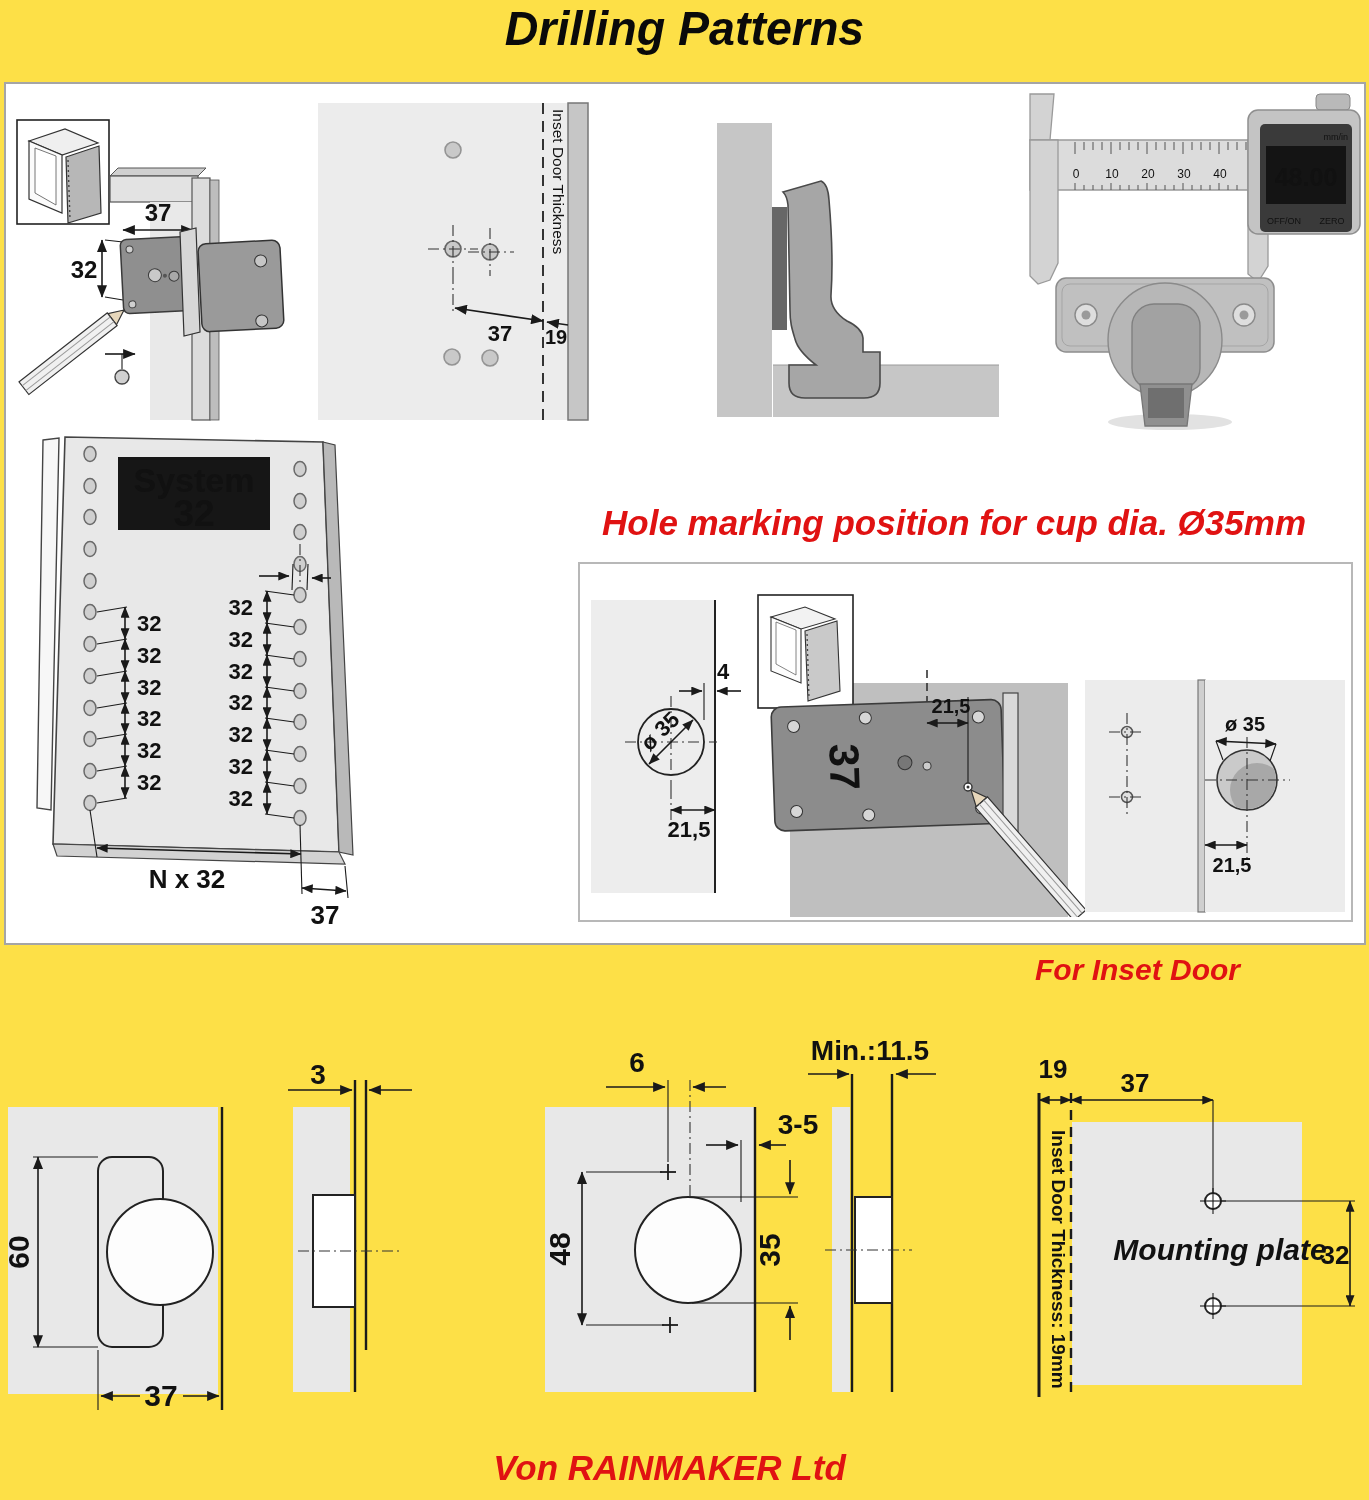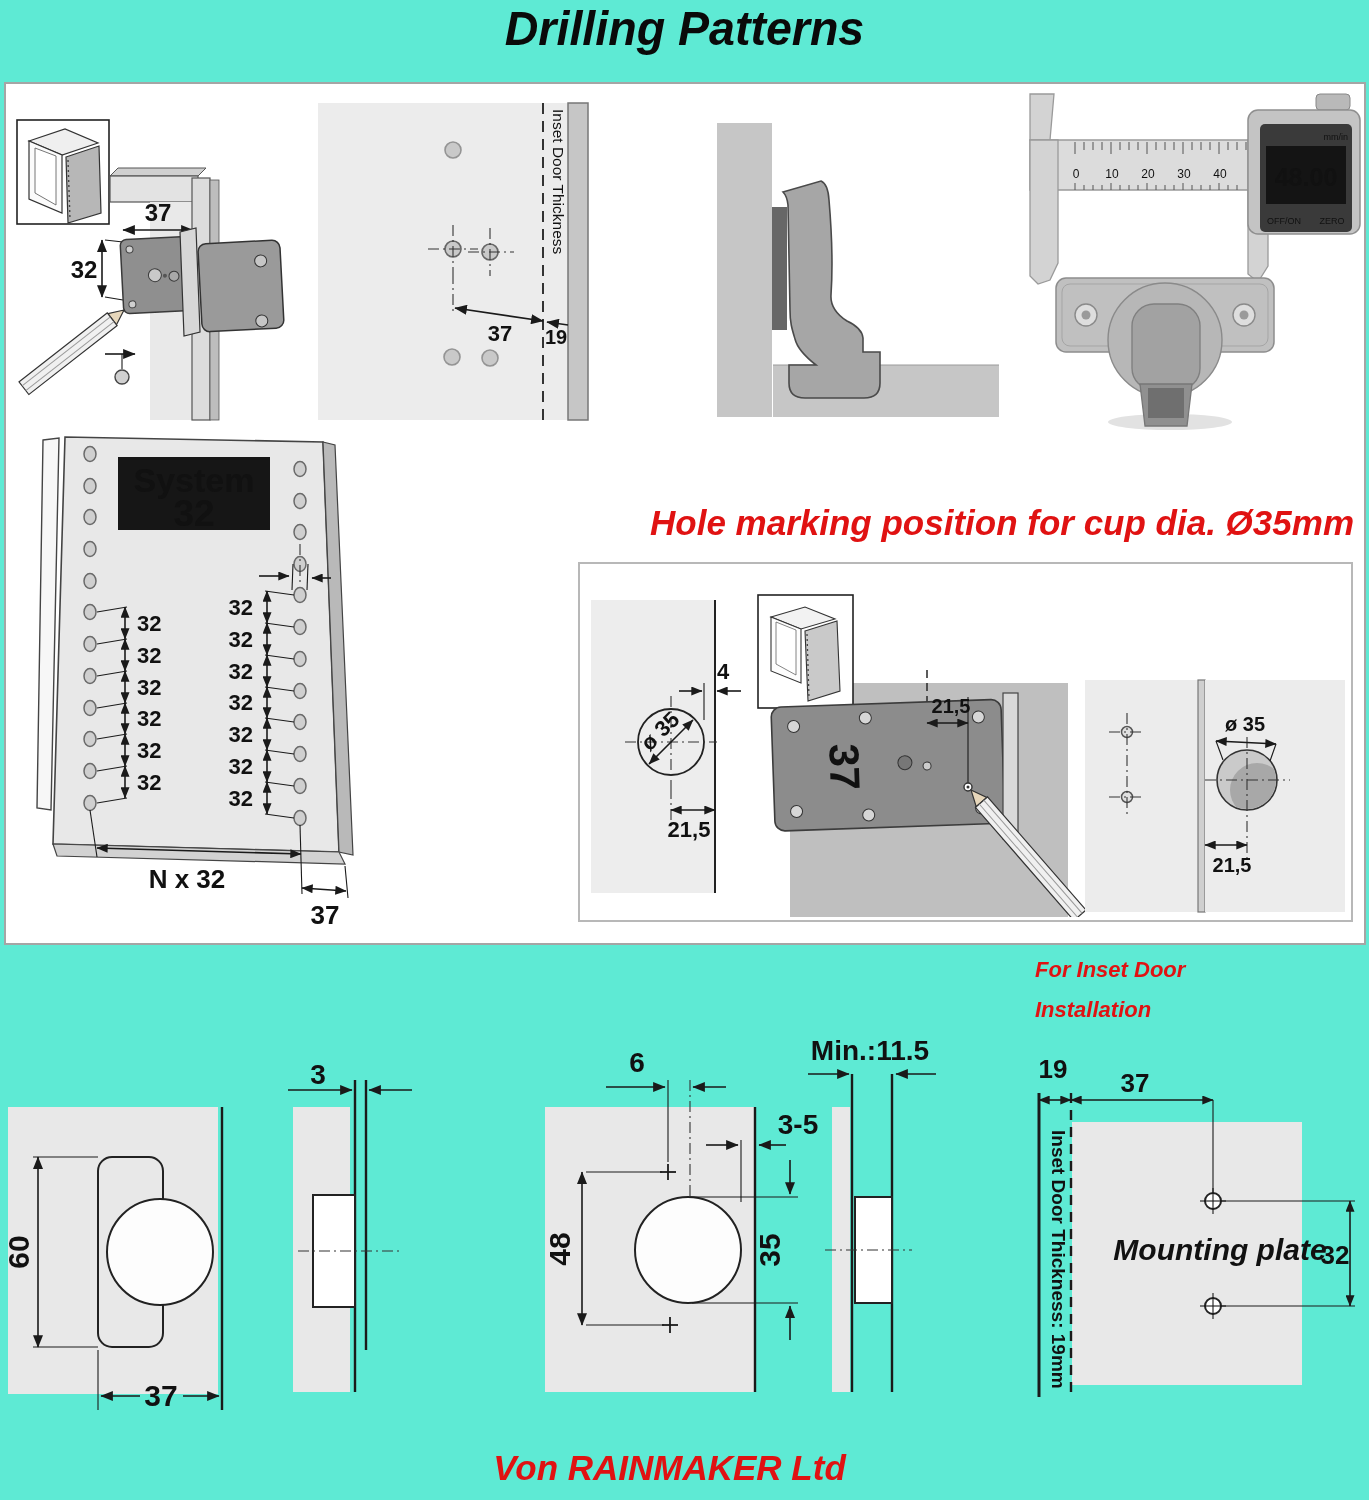--- a/index.html
+++ b/index.html
@@ -1,25 +1,25 @@
 <!DOCTYPE html>
 <html><head>
 <meta charset="utf-8">
 <style>
   html,body{margin:0;padding:0;background:#fff;}
-  #canvas{position:relative;width:1369px;height:1500px;background:#5eead4;overflow:hidden;
+  #canvas{position:relative;width:1369px;height:1500px;background:#fde047;overflow:hidden;
           font-family:"Liberation Sans",sans-serif;}
   .abs{position:absolute;}
   #page-title{top:0;left:0;width:1369px;text-align:center;font-size:49px;font-weight:bold;
               font-style:italic;color:#0a0a0a;transform:scaleX(.95);letter-spacing:0px;}
   #outer-box{left:4px;top:82px;width:1358px;height:859px;border:2px solid #a5a5a5;background:#fff;}
   #sub-box{left:578px;top:562px;width:771px;height:356px;border:2px solid #b8b8b8;background:#fff;}
-  #red-heading{left:554px;top:503px;width:800px;text-align:right;font-size:35px;font-weight:bold;
+  #red-heading{left:554px;top:503px;width:800px;text-align:center;font-size:35px;font-weight:bold;
                font-style:italic;}
-  #inset-note{left:1035px;top:950px;width:330px;font-size:22px;font-weight:bold;font-style:italic;
+  #inset-note{left:1035px;top:950px;width:330px;font-size:30px;font-weight:bold;font-style:italic;
               line-height:40px;}
   #footer-text{top:1448px;left:0;width:1339px;text-align:center;font-size:35px;font-weight:bold;
                font-style:italic;}
   .red{color:#e01212;}
   svg{position:absolute;overflow:hidden;}
   svg text{font-family:"Liberation Sans",sans-serif;fill:#111;}
   .dim{stroke:#1a1a1a;stroke-width:1.6;fill:none;}
   .ext{stroke:#1a1a1a;stroke-width:1.1;fill:none;}
   .edge{stroke:#1a1a1a;stroke-width:2.4;fill:none;}
   .dadot{stroke:#333;stroke-width:1.1;fill:none;stroke-dasharray:11,4,2,4;}
@@ -416,21 +416,20 @@
     <line class="dim" x1="131" y1="166" x2="191" y2="169" marker-start="url(#arc)" marker-end="url(#arc)"></line>
     <line class="ext" x1="131" y1="166" x2="138" y2="185"></line>
     <line class="ext" x1="191" y1="169" x2="185" y2="186"></line>
     <text class="dimtxt" x="160" y="156" font-size="20" text-anchor="middle">ø 35</text>
     <line class="dim" x1="120" y1="270" x2="162" y2="270" marker-start="url(#arc)" marker-end="url(#arc)"></line>
     <text class="dimtxt" x="147" y="297" font-size="20" text-anchor="middle">21,5</text>
   </svg>
 
   <div class="abs red" id="inset-note">
     <div>For Inset  Door</div>
-    <div>Installation</div>
   </div>
 
   <svg style="left:5px;top:1080px" width="335" height="400" viewBox="0 0 335 400">
     <defs>
         <marker id="are" viewBox="0 0 10 8" markerWidth="13" markerHeight="10" refX="9.5" refY="4" orient="auto-start-reverse" markerUnits="userSpaceOnUse">
           <path d="M0 0L10 4L0 8Z" fill="#1a1a1a"></path>
         </marker>
       </defs>
     <rect x="3" y="27" width="210" height="287" fill="#e8e8e8"></rect>
     <line class="edge" x1="217" y1="27" x2="217" y2="330"></line>

